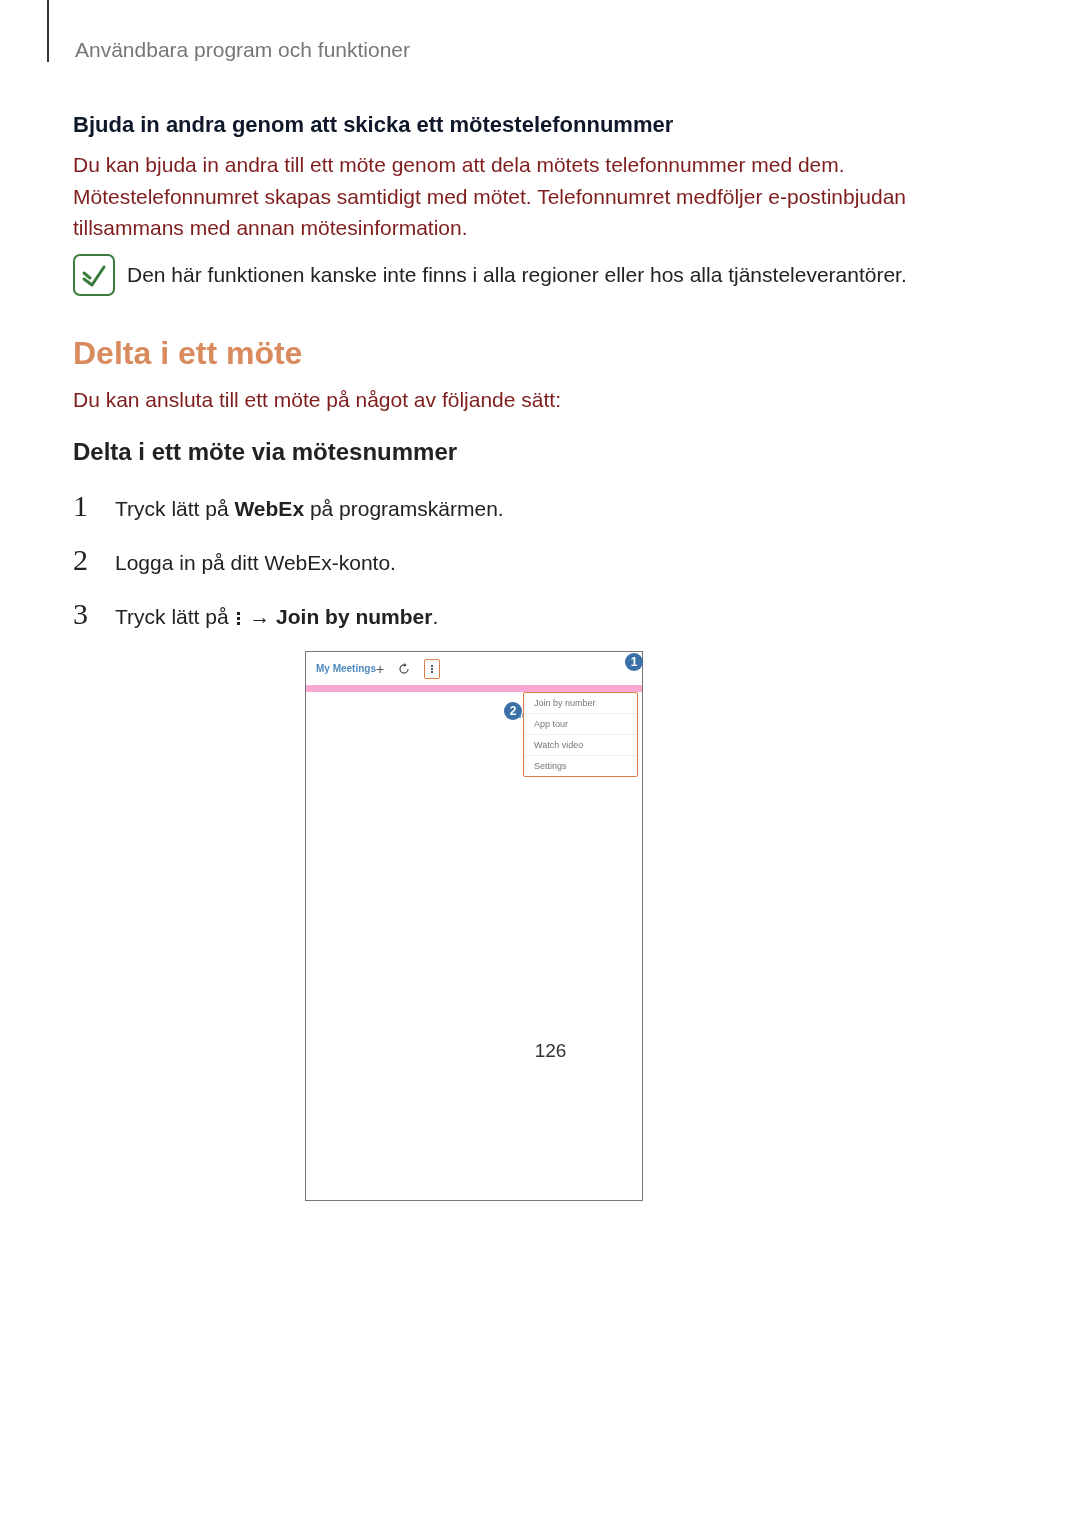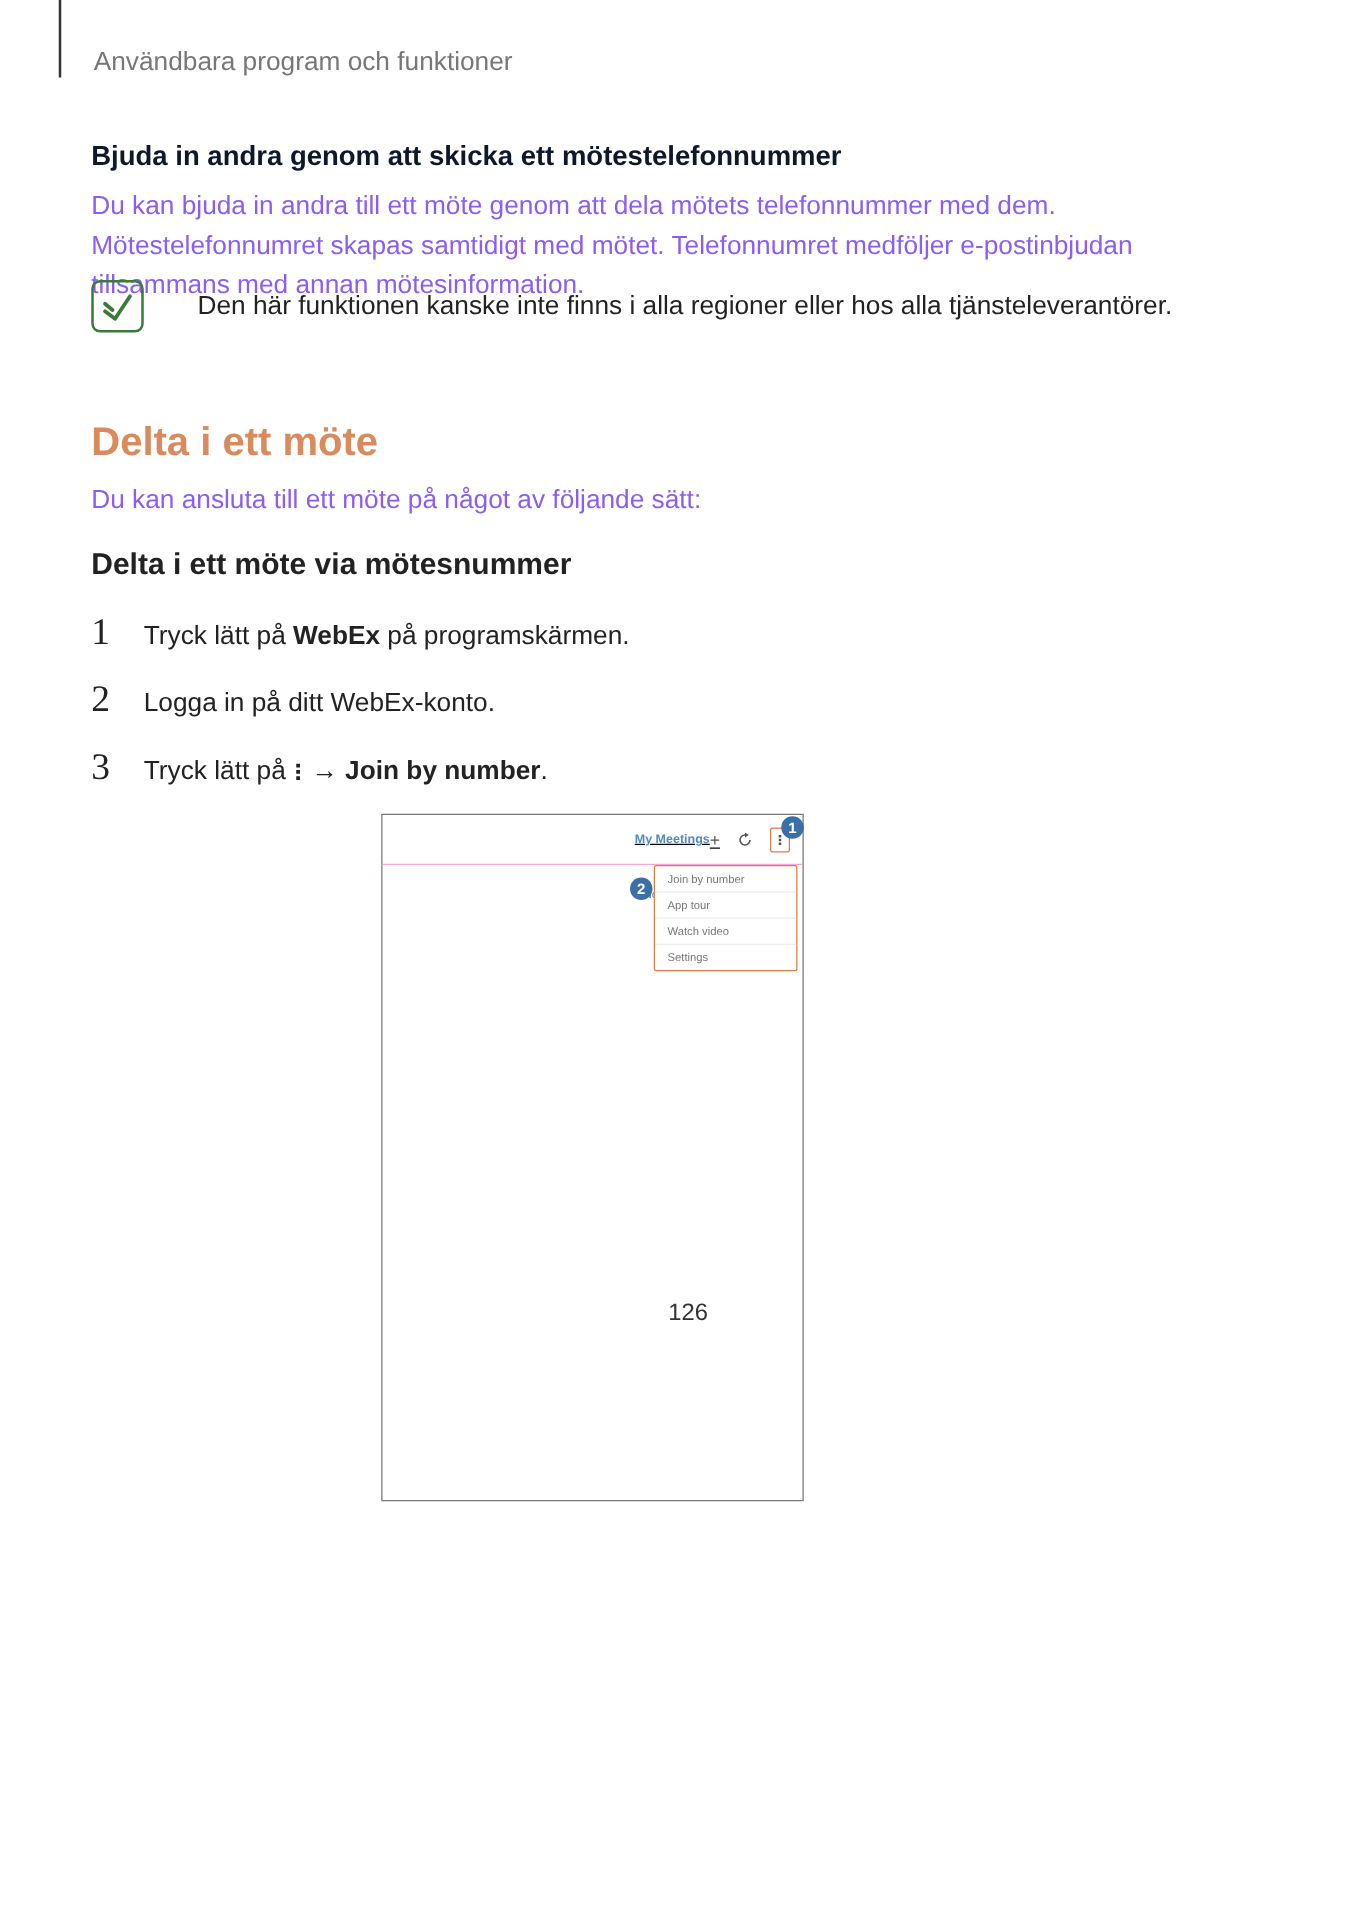--- a/index.html
+++ b/index.html
@@ -1,34 +1,34 @@
 <!DOCTYPE html>
 <html><head>
 <meta charset="utf-8">
 <style>
   * { box-sizing: border-box; margin: 0; padding: 0; }
   html, body { width: 1080px; height: 1527px; background: #fff; font-family: Arial, Helvetica, sans-serif; }
   .page { position: relative; width: 1080px; height: 1117px; }
   .edge { position: absolute; left: 47px; top: 0; width: 2px; height: 62px; background: #333; }
   .header { position: absolute; left: 75px; top: 38px; font-size: 21px; color: #777; }
   .h3 { position: absolute; left: 73px; font-weight: bold; color: #0f172a; font-size: 22px; }
-  .para { position: absolute; left: 73px; right: 73px; color: #8b5cf6; font-size: 21px; line-height: 1.5; }
-  .note-row { position: absolute; left: 73px; right: 73px; top: 224px; display: flex; align-items: center; gap: 43px; }
+  .para { position: absolute; left: 73px; right: 73px; color: #7f1d1d; font-size: 21px; line-height: 1.5; }
+  .note-row { position: absolute; left: 73px; right: 73px; top: 254px; display: flex; align-items: center; gap: 12px; }
   .note-icon { width: 42px; height: 42px; border: 2px solid #3a7a3a; border-radius: 7px; display: flex; align-items: center; justify-content: center; }
   .note-text { flex: 1; font-size: 21px; color: #222; }
   .h2 { position: absolute; left: 73px; top: 335px; color: #d98b5e; font-size: 32px; font-weight: bold; }
   .hsub { position: absolute; left: 73px; font-weight: bold; color: #222; font-size: 24px; }
   .step { position: absolute; left: 73px; right: 73px; display: flex; align-items: baseline; gap: 20px; }
   .step .num { font-family: Georgia, serif; font-size: 30px; color: #222; width: 22px; }
   .step .txt { font-size: 21px; color: #222; }
   .arrow { font-size: 21px; }
   .vdots { display: inline-block; vertical-align: middle; margin: 0 3px; }
   .vdots span { display: block; width: 3px; height: 3px; background: #222; margin: 2px auto; }
   .screenshot { position: absolute; left: 305px; top: 651px; width: 338px; height: 550px; border: 1px solid #777; background: #fff; }
-  .ss-header { position: relative; height: 40px; border-bottom: 1px solid #f9a8d4; display: flex; align-items: center; padding: 0 10px; justify-content: flex-end; text-decoration: underline; }
+  .ss-header { position: relative; height: 40px; border-bottom: 7px solid #f9a8d4; display: flex; align-items: center; padding: 0 10px; justify-content: flex-start; }
   .ss-title { color: #4f8bbf; font-size: 10px; font-weight: bold; }
   .ss-icons { display: flex; align-items: center; gap: 14px; }
   .plus-icon, .refresh-icon, .menu-icon { color: #555; font-size: 14px; }
   .menu-box { width: 16px; height: 20px; border: 1.5px solid #de7c45; border-radius: 2px; display: flex; align-items: center; justify-content: center; }
   .mdots span { display: block; width: 2px; height: 2px; background: #555; margin: 1px auto; }
   .ss-empty { color: #4f8bbf; font-size: 9px; text-align: right; padding: 18px 12px; }
   .ss-menu { position: absolute; right: 4px; top: 40px; width: 115px; border: 1.5px solid #de7c45; background: #fff; border-radius: 2px; }
   .ss-menu .item { font-size: 9px; color: #777; padding: 5px 10px; border-bottom: 1px solid #eee; }
   .ss-menu .item:last-child { border-bottom: none; }
   .callout { position: absolute; width: 18px; height: 18px; background: #3a6fa7; color: #fff; border-radius: 50%; font-size: 12px; font-weight: bold; display: flex; align-items: center; justify-content: center; }

